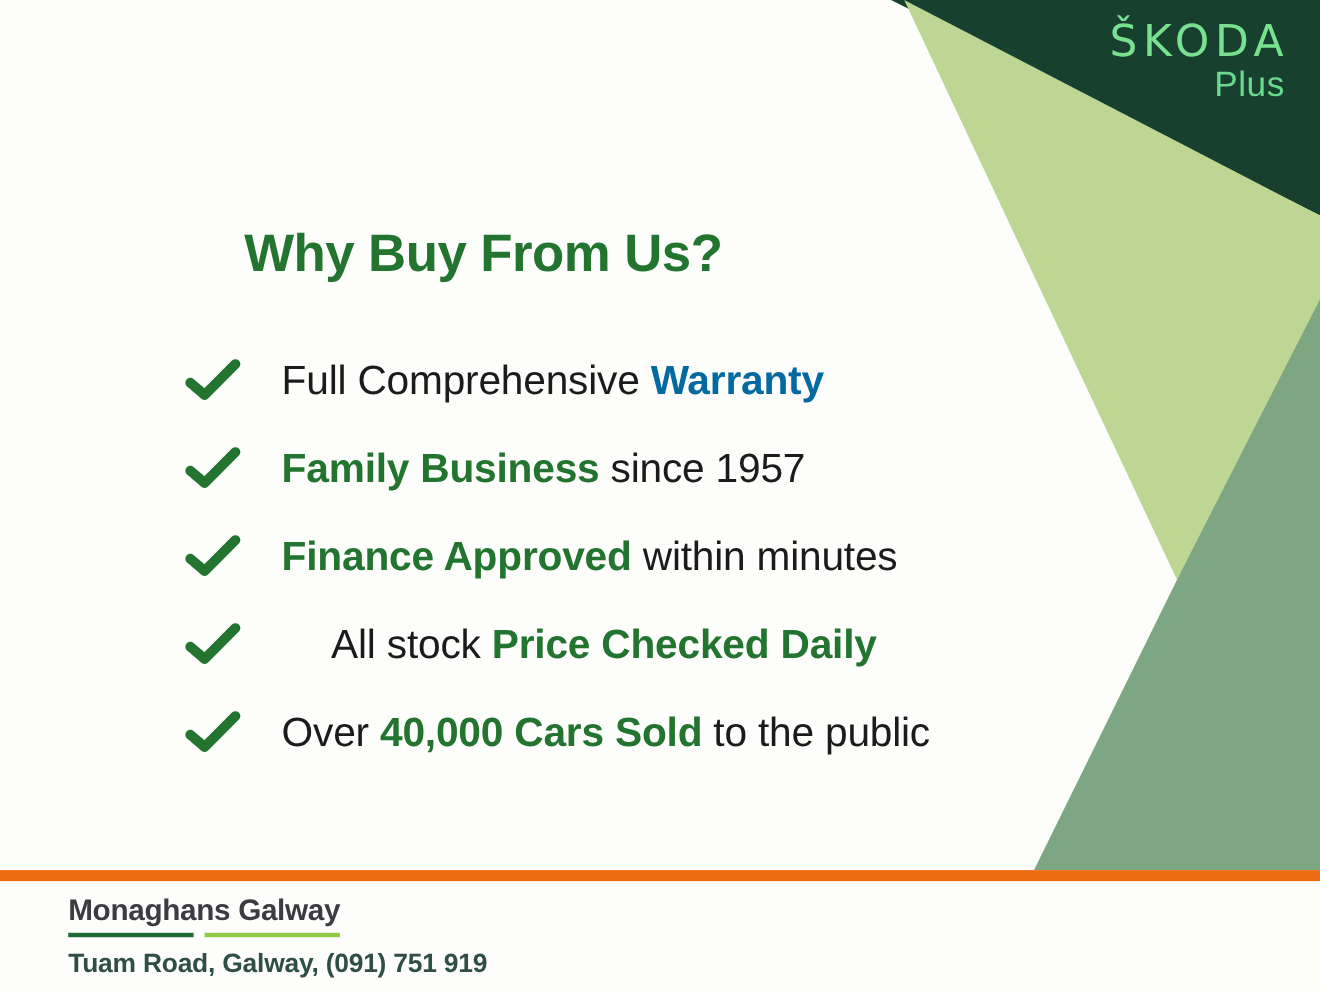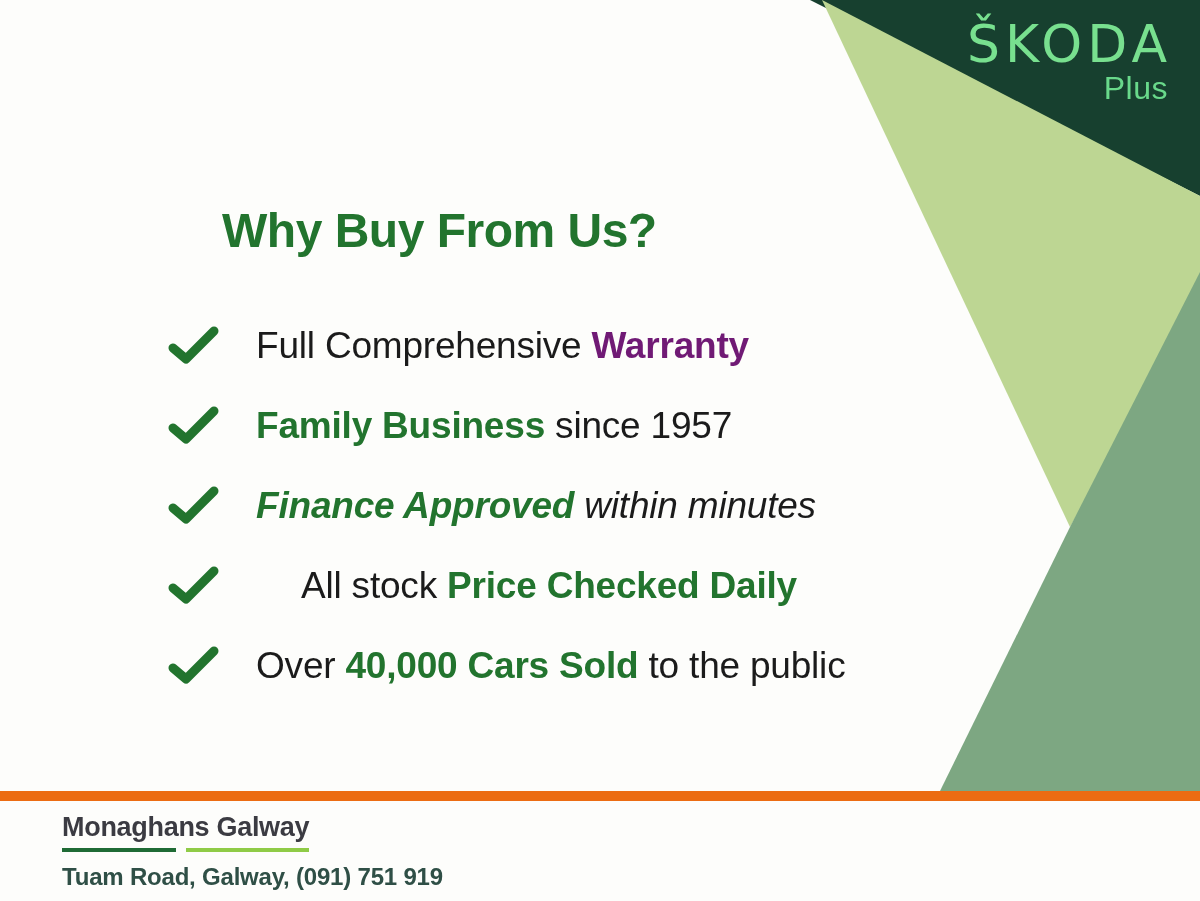--- a/index.html
+++ b/index.html
@@ -30,21 +30,21 @@
   .brand-block {
     position: absolute;
     top: 18px;
     right: 28px;
     text-align: right;
     line-height: 1;
     z-index: 5;
   }
   .brand-wordmark {
     font-family: "DejaVu Sans", sans-serif;
-    font-size: 52px;
+    font-size: 40px;
     font-weight: 400;
     letter-spacing: 5px;
     color: #78e08f;
     display: block;
     white-space: nowrap;
   }
   .brand-sub {
     display: block;
     margin-top: 2px;
     margin-right: 4px;
@@ -177,33 +177,33 @@
     <span class="brand-sub" style="color: rgb(105, 217, 139);">Plus</span>
   </div>
 
   <h1 class="headline" style="color: rgb(34, 116, 46);">Why Buy From Us?</h1>
 
   <ul class="benefits">
       <li class="benefit-row">
         <svg class="check-icon" viewBox="0 0 52 40">
           <path d="M5 22 L18 33 L46 5" fill="none" stroke="#22742e" stroke-width="9" stroke-linecap="round" stroke-linejoin="round"></path>
         </svg>
-        <span class="benefit-text" style="color: rgb(27, 27, 27);"><span>Full Comprehensive </span><span class="hl" style="color: #701a75;">Warranty</span></span>
+        <span class="benefit-text" style="color: rgb(27, 27, 27);"><span>Full Comprehensive </span><span class="hl" style="color: #0369a1;">Warranty</span></span>
       </li>
       <li class="benefit-row">
         <svg class="check-icon" viewBox="0 0 52 40">
           <path d="M5 22 L18 33 L46 5" fill="none" stroke="#22742e" stroke-width="9" stroke-linecap="round" stroke-linejoin="round"></path>
         </svg>
         <span class="benefit-text" style="color: rgb(27, 27, 27);"><span class="hl" style="color: rgb(34, 116, 46);">Family Business</span><span> since 1957</span></span>
       </li>
       <li class="benefit-row">
         <svg class="check-icon" viewBox="0 0 52 40">
           <path d="M5 22 L18 33 L46 5" fill="none" stroke="#22742e" stroke-width="9" stroke-linecap="round" stroke-linejoin="round"></path>
         </svg>
-        <span class="benefit-text" style="color: rgb(27, 27, 27); font-style: italic;"><span class="hl" style="color: rgb(34, 116, 46);">Finance Approved</span><span> within minutes</span></span>
+        <span class="benefit-text" style="color: rgb(27, 27, 27);"><span class="hl" style="color: rgb(34, 116, 46);">Finance Approved</span><span> within minutes</span></span>
       </li>
       <li class="benefit-row">
         <svg class="check-icon" viewBox="0 0 52 40">
           <path d="M5 22 L18 33 L46 5" fill="none" stroke="#22742e" stroke-width="9" stroke-linecap="round" stroke-linejoin="round"></path>
         </svg>
         <span class="benefit-text" style="color: rgb(27, 27, 27); margin-left: 45px;"><span>All stock </span><span class="hl" style="color: rgb(34, 116, 46);">Price Checked Daily</span></span>
       </li>
       <li class="benefit-row">
         <svg class="check-icon" viewBox="0 0 52 40">
           <path d="M5 22 L18 33 L46 5" fill="none" stroke="#22742e" stroke-width="9" stroke-linecap="round" stroke-linejoin="round"></path>

